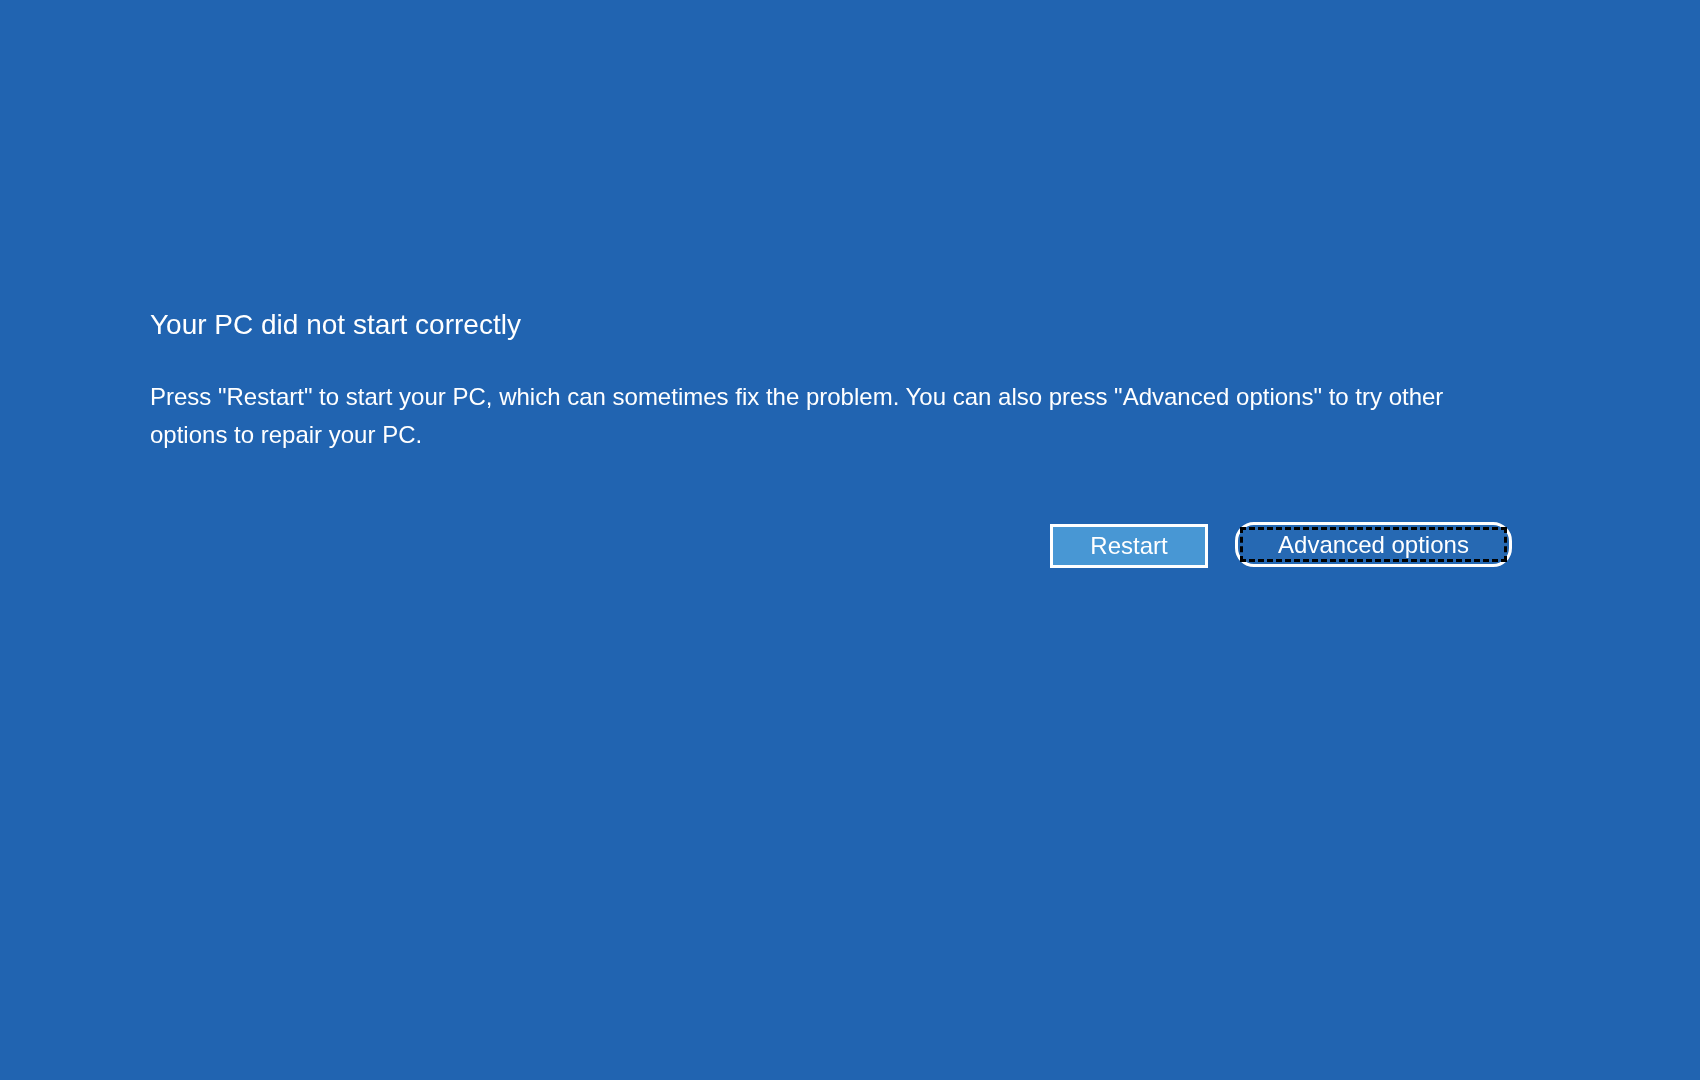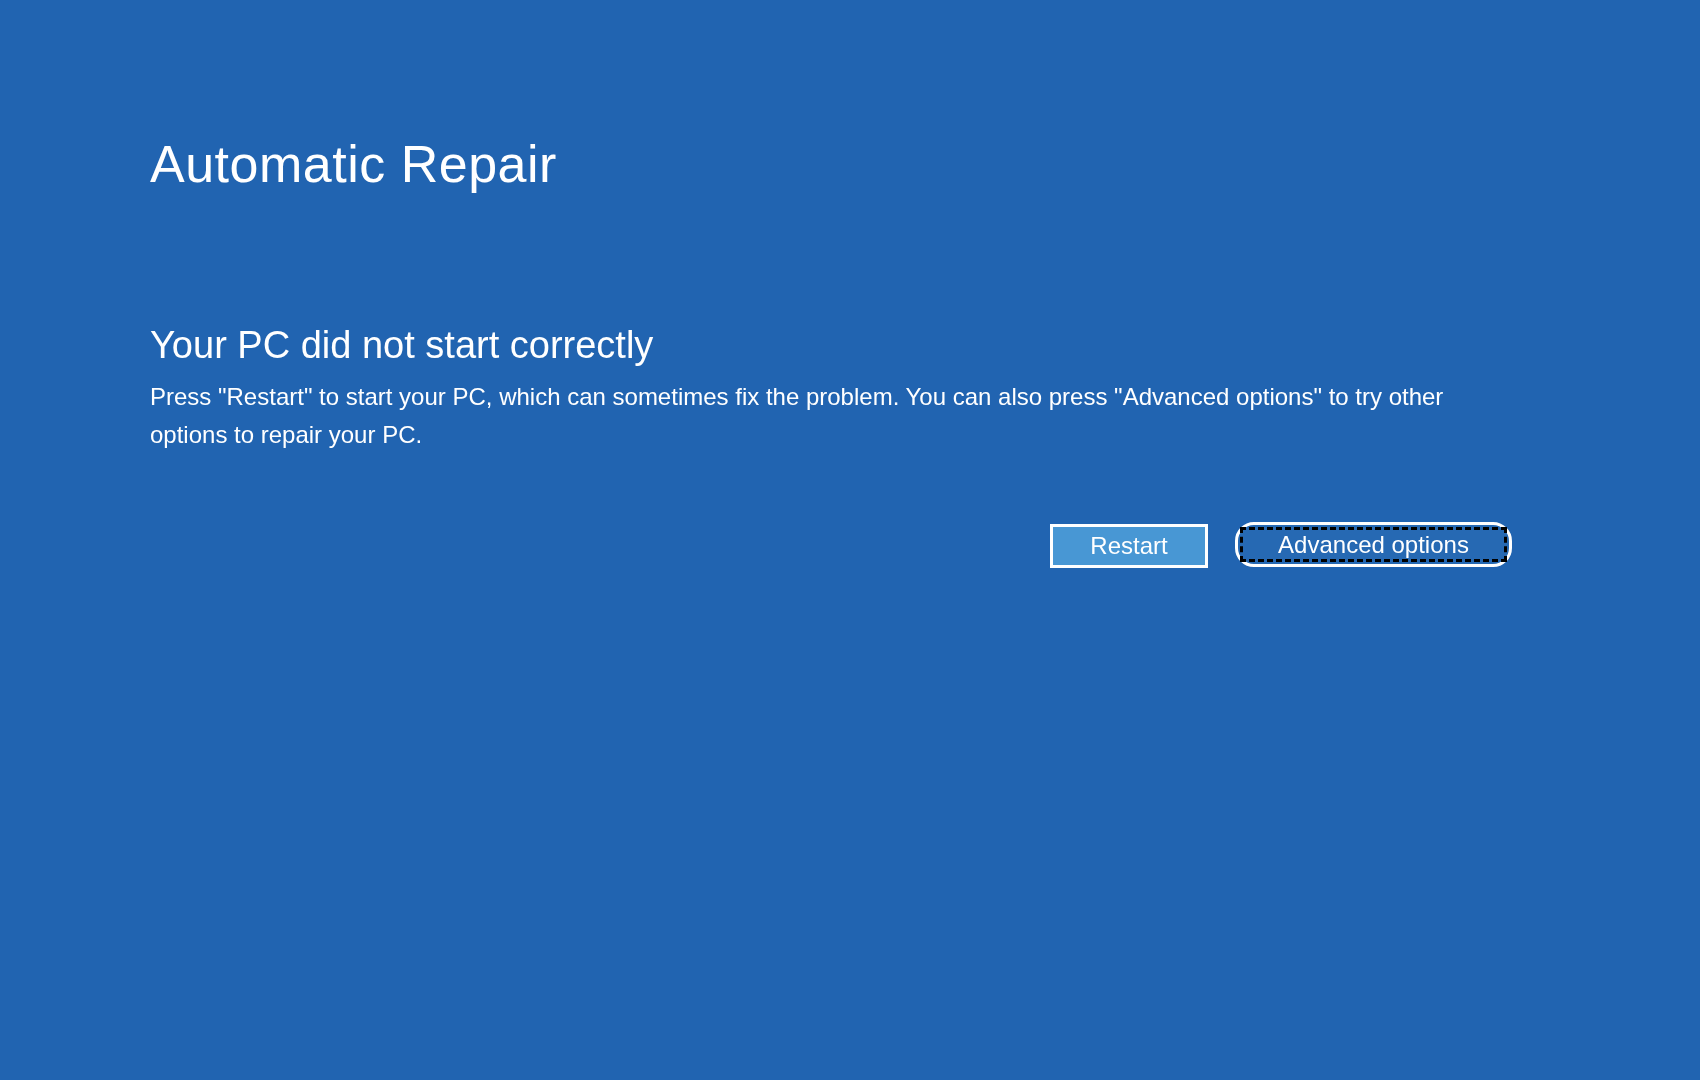--- a/index.html
+++ b/index.html
@@ -23,23 +23,23 @@
     margin: 0;
     font-size: 52px;
     font-weight: 300;
     letter-spacing: 0.5px;
     line-height: 1.1;
     color: var(--text, #FFFFFF);
   }
   .heading {
     position: absolute;
     left: 150px;
-    top: 325px;
+    top: 310px;
     margin: 0;
-    font-size: 38px;
+    font-size: 28px;
     font-weight: 400;
     line-height: 1.1;
     color: var(--text, #FFFFFF);
   }
   .description {
     position: absolute;
     left: 150px;
     top: 378px;
     margin: 0;
     width: 1365px;
@@ -87,21 +87,20 @@
   .btn-label {
     position: relative;
     z-index: 1;
   }
 </style>
 </head>
 <body>
 
 <div class="screen">
 
-  <h1 class="title">Automatic Repair</h1>
 
   <h2 class="heading">Your PC did not start correctly</h2>
 
   <p class="description">Press "Restart" to start your PC, which can sometimes fix the problem. You can also press "Advanced options" to try other options to repair your PC.</p>
 
   <button class="btn btn-restart">Restart</button>
 
   <button class="btn btn-advanced">
     <span class="focus-rect"></span>
     <span class="btn-label">Advanced options</span>

